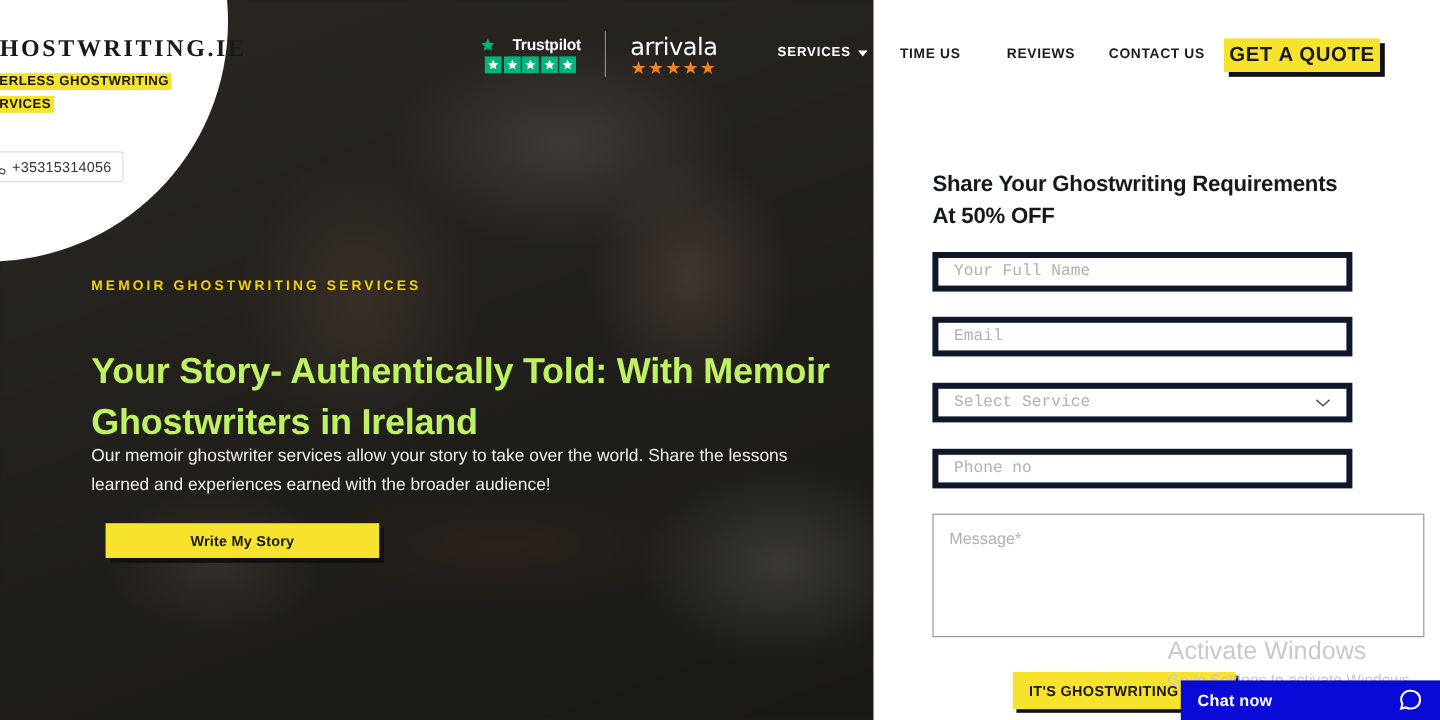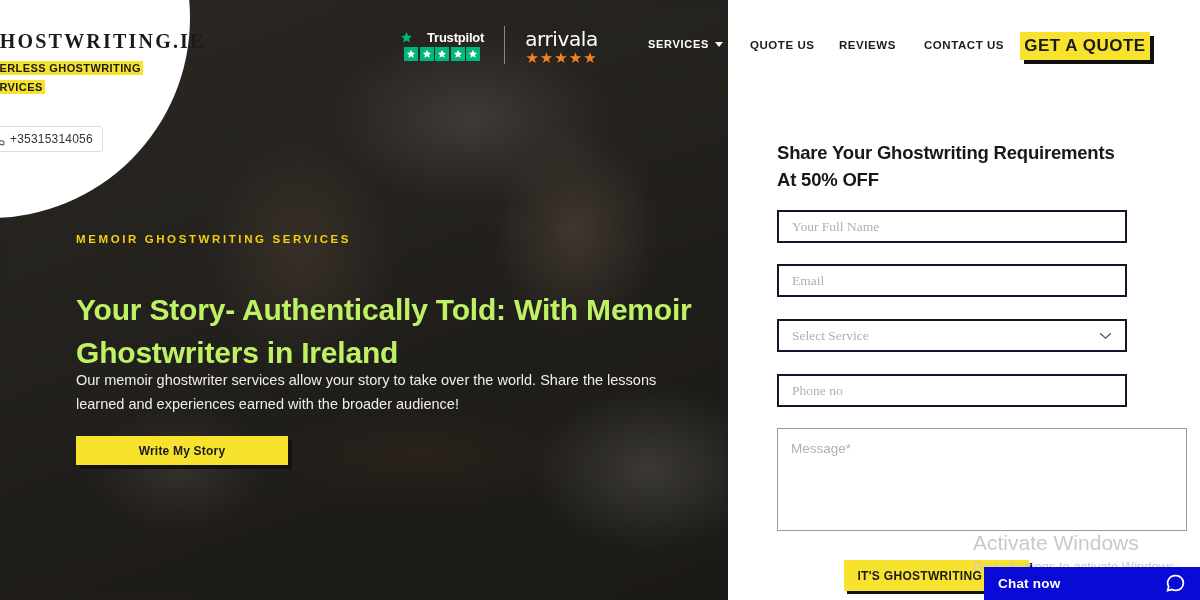--- a/index.html
+++ b/index.html
@@ -101,22 +101,22 @@
   .hero-p {
     position: absolute; left: 76px; top: 368px; width: 590px;
     color:#eee; font-size: 14.5px; line-height: 24px;
   }
   .btn-yellow {
     background:#f7e22e; color:#1a1a1a; border:none;
     font-weight:700; cursor:pointer; position:relative;
     box-shadow: 4px 4px 0 #111;
   }
   .hero-cta {
-    position: absolute; left: 76px; top: 436px;
-    width: 212px; height: 29px; font-size: 12px; letter-spacing: .2px;
+    position: absolute; left: 88px; top: 436px;
+    width: 228px; height: 29px; font-size: 12px; letter-spacing: .2px;
   }
 
   
   .panel {
     position: absolute; left: 728px; top: 0; width: 472px; height: 600px;
     background:#fff;
   }
   .nav-link {
     color:#1c1c1c; font-size: 11.5px; font-weight: 700; letter-spacing: .55px;
     cursor: pointer; white-space: nowrap;
@@ -129,22 +129,22 @@
     width: 130px; height: 28px; font-size: 17px; letter-spacing: .5px;
   }
 
   .form-title {
     position: absolute; left: 49px; top: 139px; width: 360px;
     color:#15181c; font-size: 18.5px; font-weight: 700; line-height: 27px;
     letter-spacing: -0.2px;
   }
   .field {
     position: absolute; left: 49px; width: 350px; height: 33px;
-    border: 2px solid #0f172a; background: #fff;
-    font-size: 13.5px; color: #8c8c8c; font-family: Liberation Serif, serif;
+    border: 5px solid #0f172a; background: #fff;
+    font-size: 13.5px; color: #8c8c8c; font-family: Liberation Mono, monospace;
     padding: 0 13px; outline: none;
   }
   .field::placeholder { color:#b0b0b0; }
   .f1 { top: 210px; }
   .f2 { top: 264px; }
   .f3 { top: 319px; display:flex; align-items:center; cursor:pointer; }
   .f4 { top: 374px; }
   .sel-val { color:#b0b0b0; font-size:13.5px; }
   .chev {
     position:absolute; right: 13px; top: 50%; transform: translateY(-50%);
@@ -252,21 +252,21 @@
       <span class="caret"></span>
     </div>
 
     <div class="eyebrow">MEMOIR GHOSTWRITING SERVICES</div>
     <h1 class="hero-h1">Your Story- Authentically Told: With Memoir Ghostwriters in Ireland</h1>
     <p class="hero-p">Our memoir ghostwriter services allow your story to take over the world. Share the lessons learned and experiences earned with the broader audience!</p>
     <button class="btn-yellow hero-cta">Write My Story</button>
   </div>
 
   <div class="panel">
-    <div class="nav-link nav-l1">QUOTE US</div>
+    <div class="nav-link nav-l1">TIME US</div>
     <div class="nav-link nav-l2">REVIEWS</div>
     <div class="nav-link nav-l3">CONTACT US</div>
     <button class="btn-yellow nav-quote">GET A QUOTE</button>
 
     <h2 class="form-title">Share Your Ghostwriting Requirements At 50% OFF</h2>
 
     <input class="field f1" type="text" placeholder="Your Full Name" style="">
     <input class="field f2" type="text" placeholder="Email" style="">
 
     <div class="field f3">

